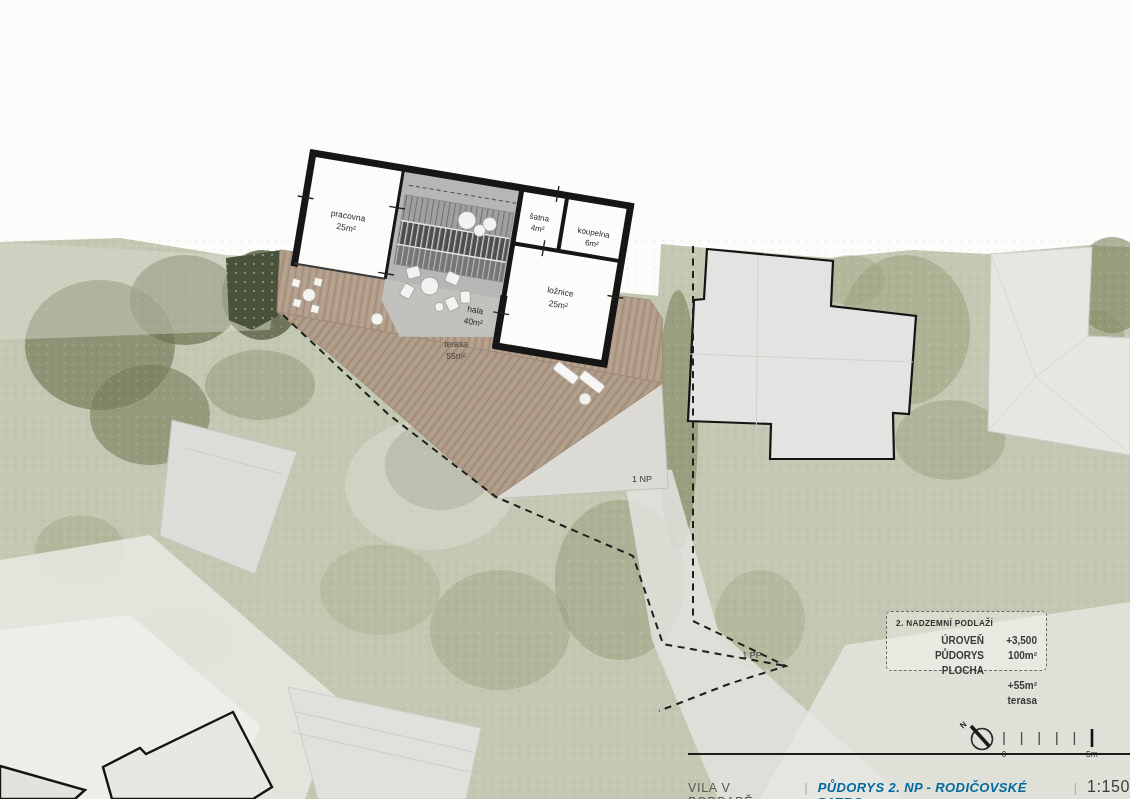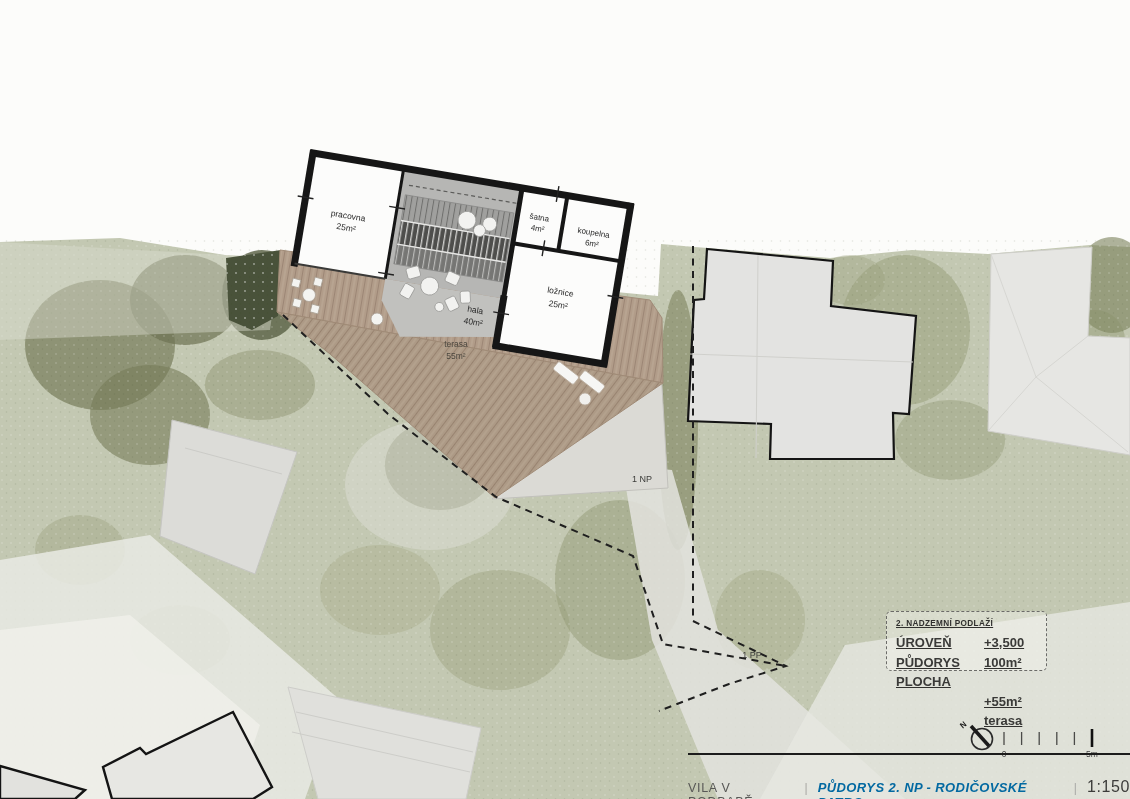--- a/index.html
+++ b/index.html
@@ -1,22 +1,22 @@
 <!DOCTYPE html>
 <html><head>
 <meta charset="utf-8">
 <style>
   html,body{margin:0;padding:0;background:#ffffff;font-family:"Liberation Sans",sans-serif;}
   .stage{position:relative;width:1130px;height:799px;overflow:hidden;background:#fcfcfa;}
   .stage > svg{position:absolute;left:0;top:0;}
   svg text{font-family:"Liberation Sans",sans-serif;}
   .legend{position:absolute;left:886px;top:611px;width:161px;height:60px;border:1.5px dashed #6b6b68;
-    border-radius:5px;padding:7px 9px;box-sizing:border-box;background:rgba(243,244,238,.45);color:#30302e;text-decoration:underline;}
+    border-radius:5px;padding:7px 9px;box-sizing:border-box;background:rgba(243,244,238,.45);color:#30302e;}
   .legend h4{margin:0 0 5px 0;font-size:8.2px;letter-spacing:.35px;font-weight:bold;}
-  .legend .rows{display:grid;grid-template-columns:88px 1fr;font-size:13px;font-weight:bold;line-height:1.5;color:#3a3a38;}
+  .legend .rows{display:grid;grid-template-columns:88px 1fr;font-size:10px;font-weight:bold;line-height:1.5;color:#3a3a38;text-align:right;}
   .titlebar{position:absolute;left:688px;top:753px;width:442px;border-top:2px solid #1c1c1c;
     display:flex;justify-content:center;align-items:baseline;gap:10px;padding-top:23px;box-sizing:border-box;}
   .titlebar .proj{font-size:12.5px;color:#585856;letter-spacing:.7px;}
   .titlebar .sep{color:#a9a9a6;font-size:12px;}
   .titlebar .draw{font-size:13px;font-weight:bold;color:#0369a1;letter-spacing:.4px;font-style:italic;}
   .titlebar .scl{font-size:16px;color:#3c3c3a;letter-spacing:.6px;}
 </style>
 </head>
 <body>
 

